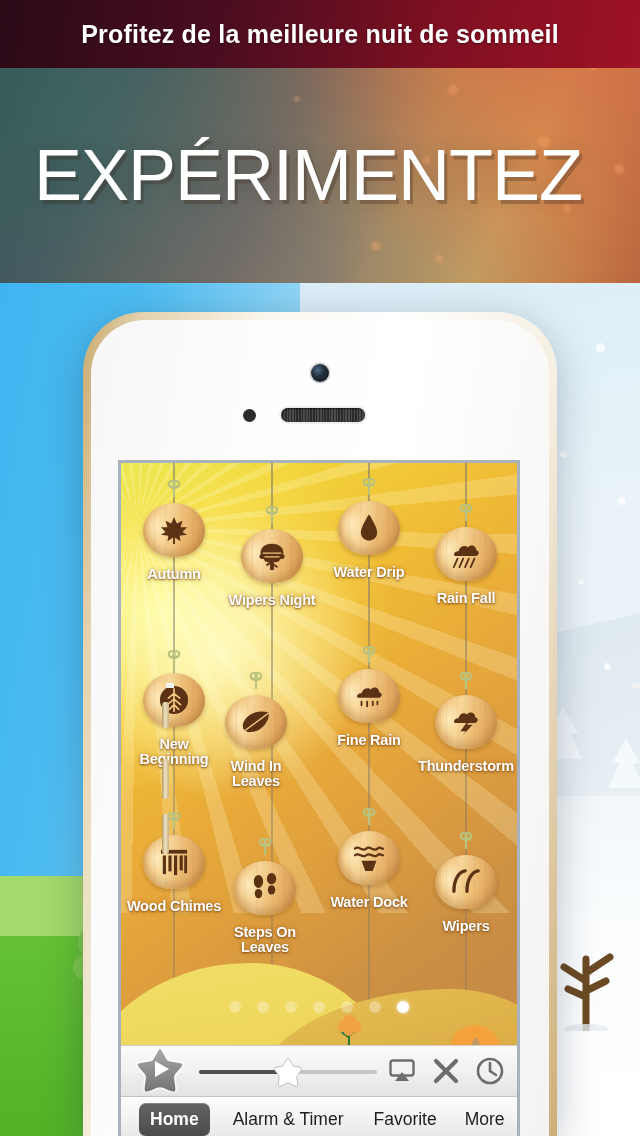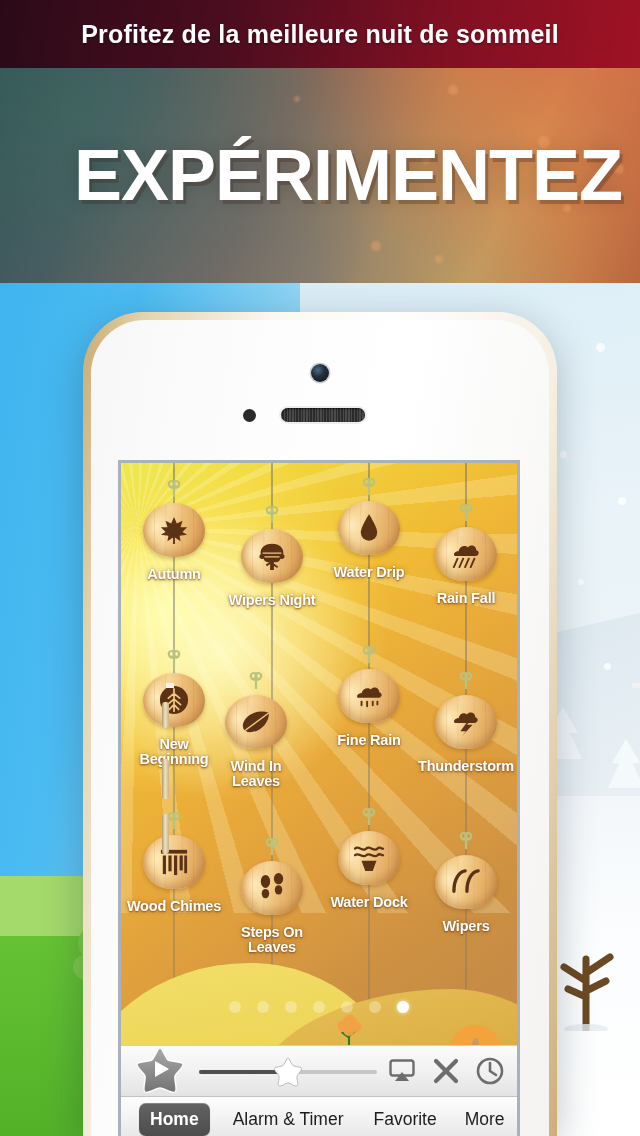--- a/index.html
+++ b/index.html
@@ -37,24 +37,23 @@
   #promo-topbar .t{
     color:#fff;font-size:25px;font-weight:bold;letter-spacing:.2px;
     text-shadow:0 1px 2px rgba(0,0,0,.45);
   }
   #promo-heads{
     position:absolute;left:0;top:68px;width:640px;height:215px;
     display:flex;flex-direction:column;justify-content:center;
     padding-left:34px;z-index:3;
   }
   #promo-heads .l1{
-    color:#fff;font-weight:bold;font-size:72px;line-height:.98;
+    color:#fff;font-weight:normal;font-size:72px;line-height:.98;
     letter-spacing:-1px;
     text-shadow:3px 4px 0 rgba(60,40,30,.30), 0 0 18px rgba(0,0,0,.16);
-    margin-left:40px;
   }
   #promo-heads .l2{
     color:#fff;font-weight:bold;font-size:49px;line-height:1.06;
     letter-spacing:-.4px;margin-top:2px;
     text-shadow:3px 4px 0 rgba(60,40,30,.30), 0 0 18px rgba(0,0,0,.16);
   }
 
   
   #scene{
     position:absolute;left:0;top:283px;width:640px;height:853px;overflow:hidden;
@@ -524,21 +523,21 @@
                       <rect x="16" y="8" width="3.4" height="21"></rect>
                       <rect x="22" y="8" width="3.4" height="16"></rect>
                       <rect x="27" y="8" width="3" height="19"></rect>
                     </g>
                   </svg>
               </div>
             </div>
             <div class="sound-label">Wood Chimes</div>
           </div>
 
-          <div class="sound-item" style="left:103px;top:384px">
+          <div class="sound-item" style="left:96px;top:384px">
             <div class="lantern">
               <svg class="stem" viewBox="0 0 22 22">
                 <path d="M11 22 L11 13 M11 13 C5 13 4 6 9 6 C13 6 12 12 7 12 M11 13 C17 13 18 6 13 6 C9 6 10 12 15 12" stroke="#b9c27e" stroke-width="2.2" fill="none" stroke-linecap="round"></path>
               </svg>
               <div class="body"></div>
               <div class="glyph">
                 <svg width="28" height="30" viewBox="0 0 30 32">
                     <ellipse cx="8" cy="9" rx="5" ry="7" fill="#5c3214"></ellipse>
                     <ellipse cx="8" cy="22" rx="4" ry="5" fill="#5c3214"></ellipse>
                     <ellipse cx="22" cy="6" rx="5" ry="6" fill="#5c3214"></ellipse>

